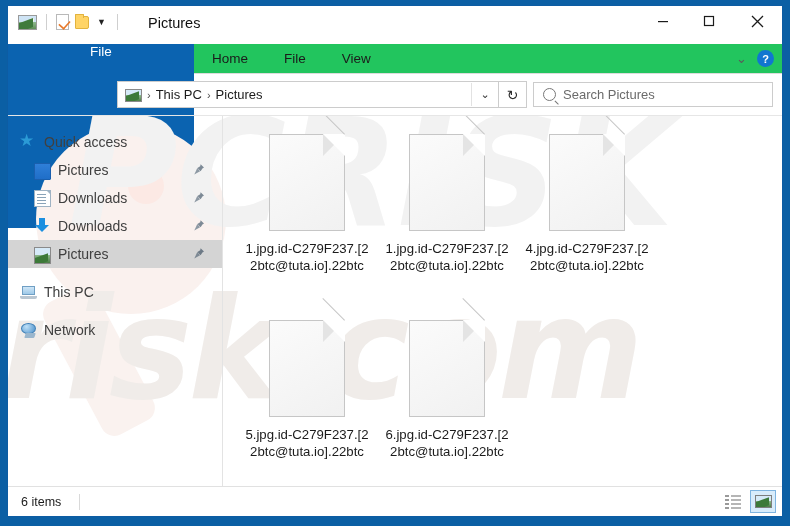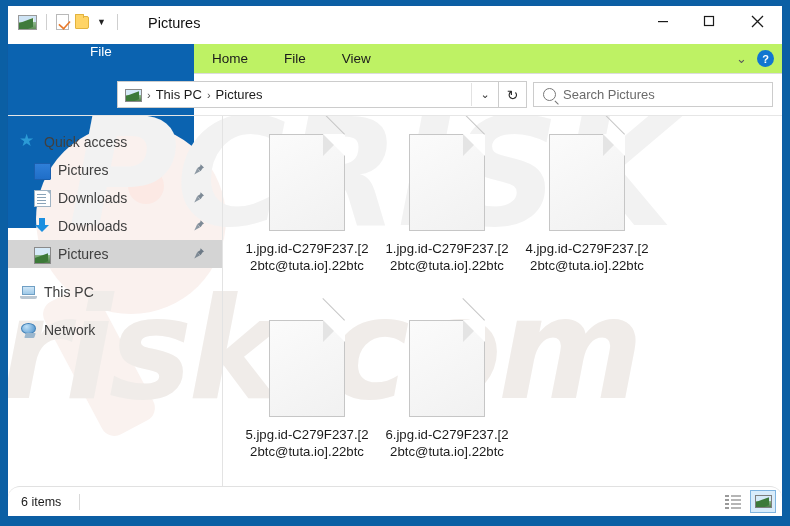--- a/index.html
+++ b/index.html
@@ -53,21 +53,21 @@
   }
   .qat-caret{font-size:9px;color:#222;line-height:1;padding:0 2px;}
   .win-title{position:absolute;left:140px;top:9px;font-size:14.5px;color:#111;}
 
   .wincontrols{position:absolute;right:0;top:0;display:flex;}
   .wc{width:46px;height:30px;display:flex;align-items:center;justify-content:center;color:#1b1b1b;}
   .wc svg{display:block;}
   .wc.close{width:50px;}
 
   
-  .ribbon{height:29px;flex:0 0 auto;background:#bef264;display:flex;align-items:stretch;position:relative;
+  .ribbon{height:29px;flex:0 0 auto;background:#22c55e;display:flex;align-items:stretch;position:relative;
           border-bottom:1px solid #dcdcdc;}
   .tab{padding:0 18px;display:flex;align-items:center;font-size:13.5px;color:#1b1b1b;}
   .tab.file{background:#0b63b0;color:#fff;padding:0 23px;}
   .ribbon-right{position:absolute;right:8px;top:0;height:29px;display:flex;align-items:center;gap:10px;}
   .chev-down{color:#5a5a5a;font-size:13px;}
   .help{
     width:17px;height:17px;border-radius:50%;background:#1176d0;color:#fff;font-size:11px;
     display:flex;align-items:center;justify-content:center;font-weight:bold;
   }
 
@@ -196,21 +196,21 @@
     transform:rotate(45deg);transform-origin:right top;
   }
   .fname{
     margin-top:9px;width:128px;text-align:center;font-size:13.2px;color:#1b1b1b;line-height:17px;
     word-break:break-all;
   }
 
   
   .status{
     height:29px;flex:0 0 auto;border-top:1px solid #e1e1e1;display:flex;align-items:center;
-    padding:0 6px 0 13px;background:#fff;position:relative;border-radius:12px;
+    padding:0 6px 0 13px;background:#fff;position:relative;
   }
   .items{font-size:12.5px;color:#1b1b1b;}
   .status-sep{width:1px;height:16px;background:#d9d9d9;margin-left:18px;}
   .viewbtns{margin-left:auto;display:flex;align-items:center;gap:4px;}
   .vb{width:26px;height:23px;display:flex;align-items:center;justify-content:center;box-sizing:border-box;}
   .vb.active{border:1px solid #7eb4e0;background:#d8ecfb;}
   .vb-details{width:16px;height:13px;position:relative;}
   .vb-details span{position:absolute;left:0;width:4px;height:2px;background:#9a9a9a;}
   .vb-details span.l{left:6px;width:10px;background:#b5b5b5;}
   .vb-pic{

